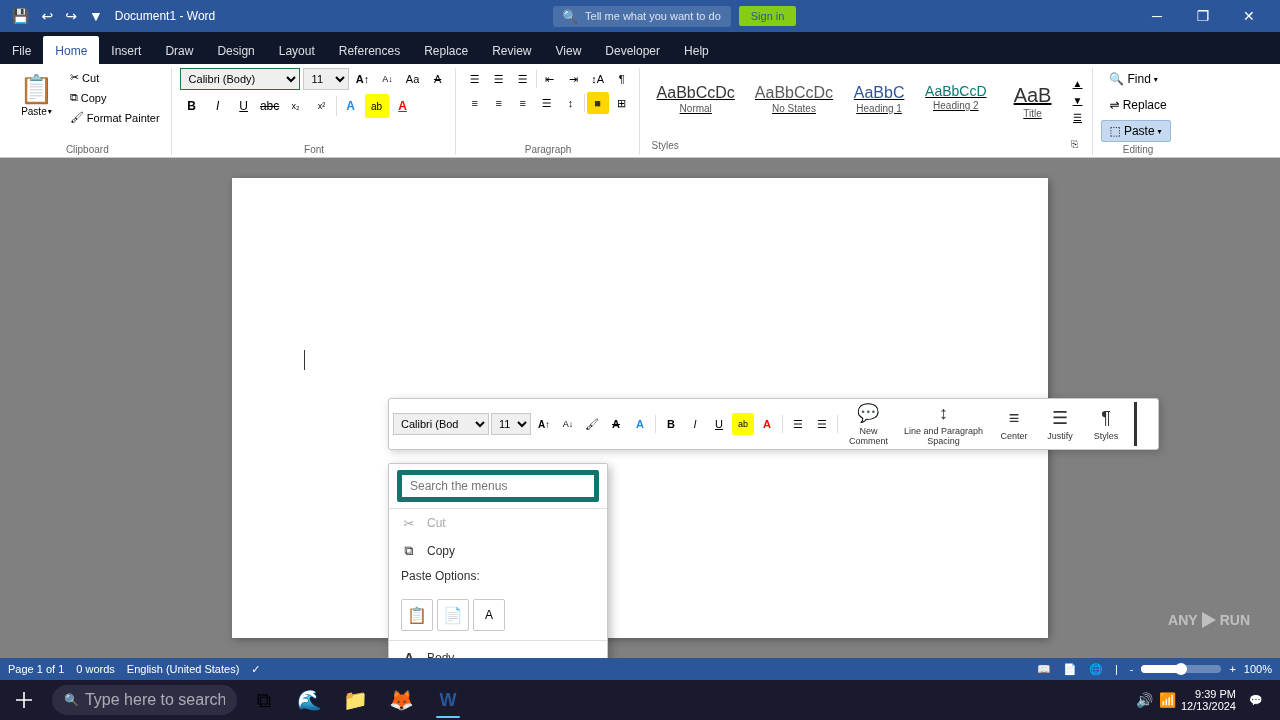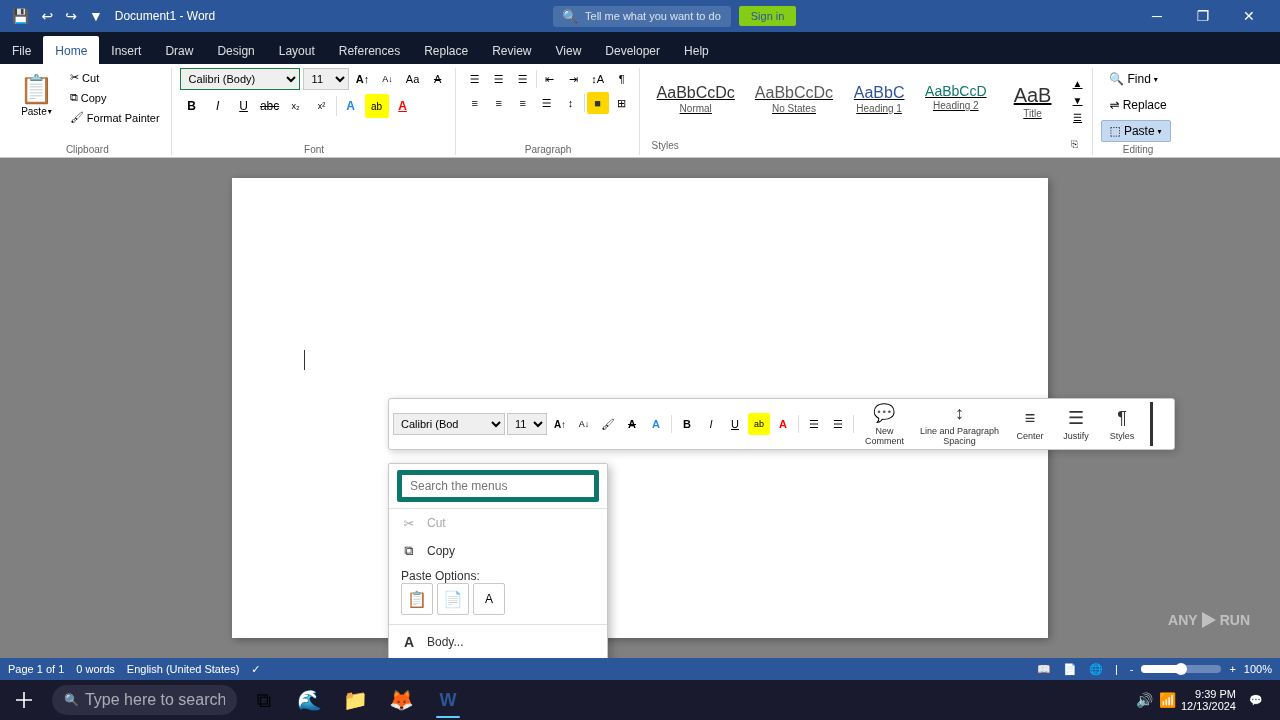--- a/index.html
+++ b/index.html
@@ -101,21 +101,21 @@
       background: white;
       border: 1px solid #c8c8c8;
       border-radius: 3px;
       box-shadow: 2px 2px 8px rgba(0,0,0,0.2);
       display: flex;
       align-items: center;
       padding: 3px 4px;
       gap: 2px;
       z-index: 10;
     }
-    .mt-select { height: 22px; border: 1px solid #c8c8c8; font-size: 11px; padding: 0 3px; width: 112px; }
+    .mt-select { height: 22px; border: 1px solid #c8c8c8; font-size: 11px; padding: 0 3px; width: 96px; }
     .mt-size { height: 22px; border: 1px solid #c8c8c8; font-size: 11px; padding: 0 3px; width: 40px; }
     .mt-btn { width: 22px; height: 22px; display: flex; align-items: center; justify-content: center; cursor: pointer; border: 1px solid transparent; border-radius: 2px; font-size: 11px; }
     .mt-separator { width: 1px; height: 18px; background: #ddd; margin: 0 2px; }
 
     
     .mt-large-btn {
       display: flex;
       flex-direction: column;
       align-items: center;
       justify-content: center;
@@ -165,21 +165,21 @@
       color: #333;
     }
     .ctx-item.disabled { color: #aaa; cursor: default; }
     .ctx-item .ctx-icon { width: 16px; height: 16px; display: flex; align-items: center; justify-content: center; font-size: 13px; flex-shrink: 0; }
     .ctx-item .ctx-label { flex: 1; }
     .ctx-separator { height: 1px; background: #e0e0e0; margin: 3px 0; }
     .ctx-paste-options {
       padding: 4px 12px 6px;
       font-size: 12px;
     }
-    .ctx-paste-label { color: #333; margin-bottom: 0; font-size: 12px; }
+    .ctx-paste-label { color: #333; margin-bottom: 16px; font-size: 12px; }
     .ctx-paste-icons { display: flex; gap: 4px; }
     .ctx-paste-icon-btn {
       width: 32px;
       height: 32px;
       border: 1px solid #c8c8c8;
       border-radius: 2px;
       display: flex;
       align-items: center;
       justify-content: center;
       cursor: pointer;

